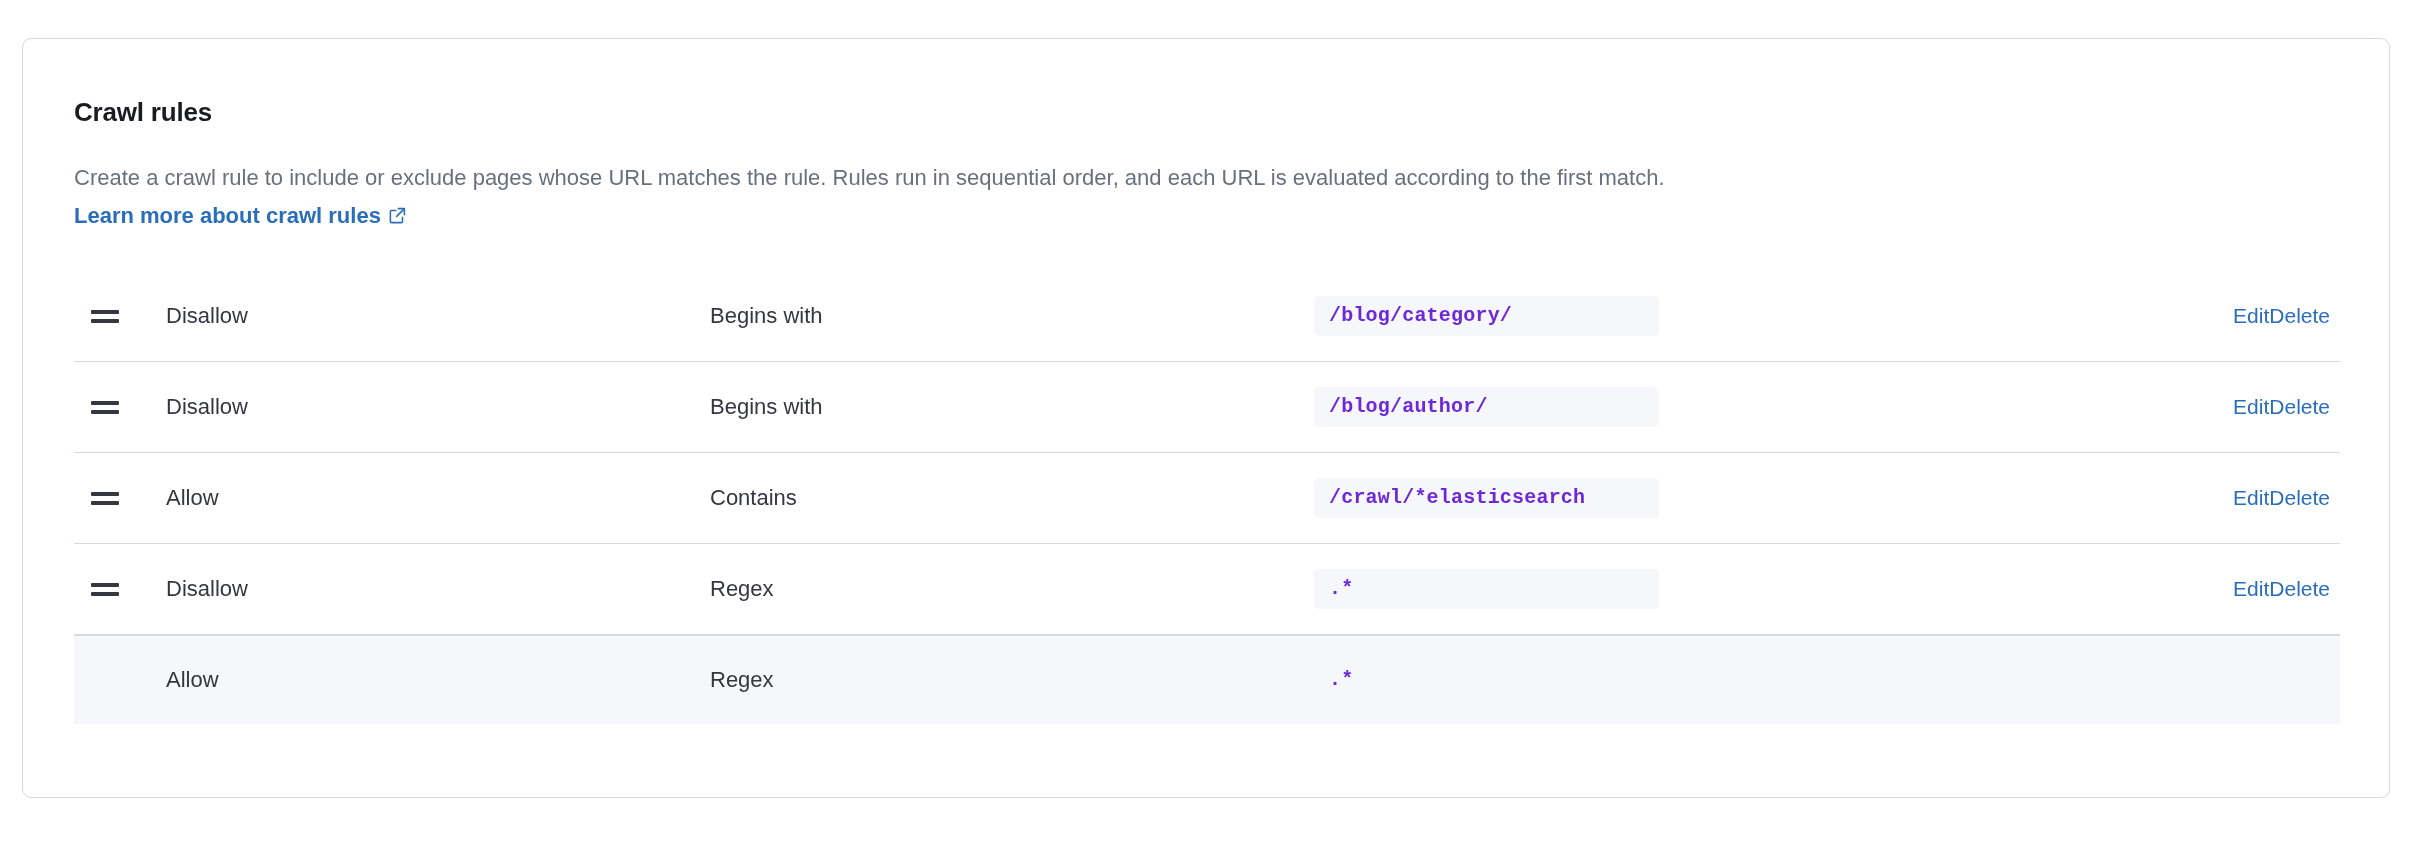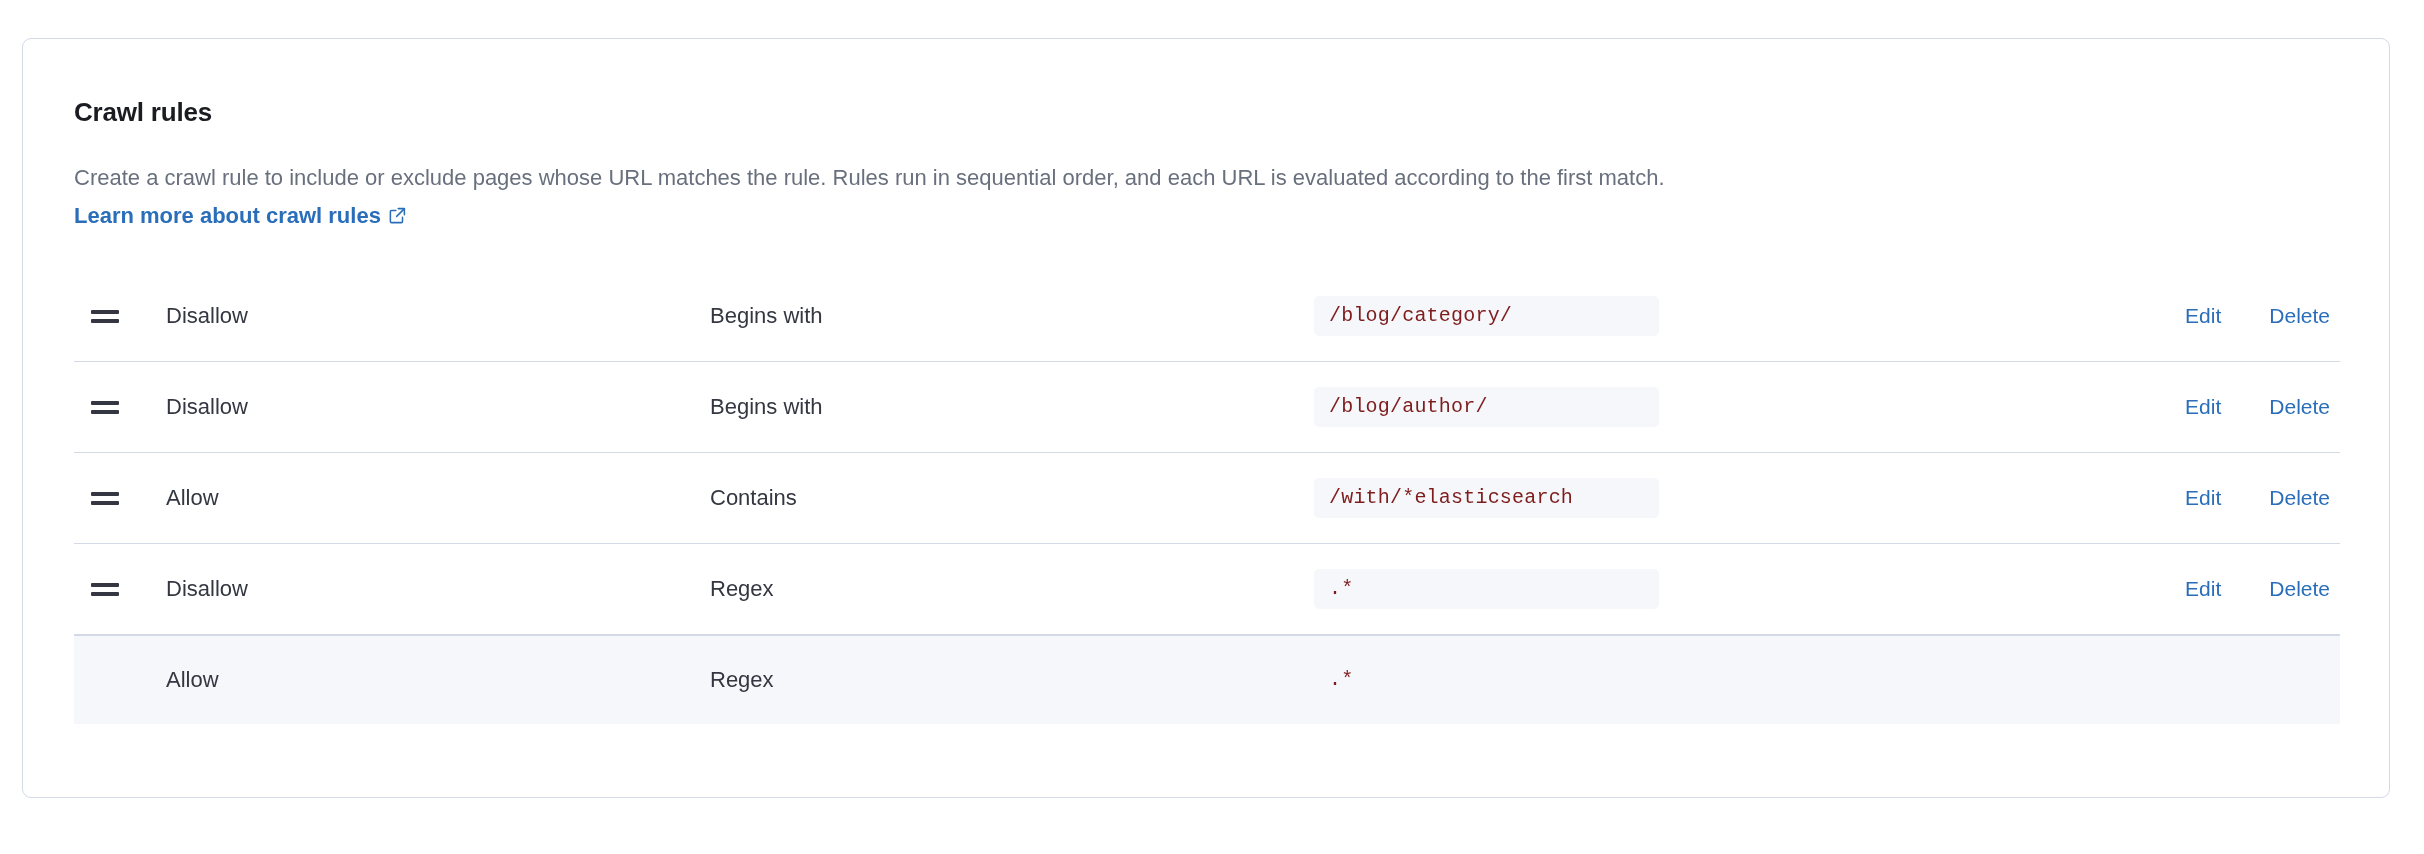--- a/index.html
+++ b/index.html
@@ -183,35 +183,34 @@
     align-items: center;
     padding-left: 15px;
   }
   .row.row-default .c-path {
     background: transparent;
     padding-left: 15px;
   }
   .code-txt {
     font-family: "Liberation Mono", "DejaVu Sans Mono", monospace;
     font-size: 20px;
-    font-weight: 400;
-    color: #7f1d1d;
+    font-weight: 700;
+    color: #6d28d9;
     letter-spacing: 0.2px;
     white-space: pre;
     text-align: right;
   }
 
   .c-actions {
     position: absolute;
     right: 10px;
     top: 50%;
     transform: translateY(-50%);
     display: flex;
     align-items: center;
-    gap: 48px;
   }
   .act-link {
     font-size: 21px;
     color: #2a6eba;
     text-decoration: none;
     cursor: pointer;
     font-weight: 400;
     white-space: nowrap;
   }
 </style>
@@ -263,21 +262,21 @@
             </div>
           </div>
           <div class="row">
             <div class="cell c-handle">
               <span class="bar b1"></span>
               <span class="bar b2"></span>
             </div>
             <div class="cell c-policy">Allow</div>
             <div class="cell c-rule">Contains</div>
             <div class="cell c-path">
-              <span class="code-txt">/with/*elasticsearch</span>
+              <span class="code-txt">/crawl/*elasticsearch</span>
             </div>
             <div class="c-actions">
               <a class="act-link" href="#">Edit</a>
               <a class="act-link" href="#">Delete</a>
             </div>
           </div>
           <div class="row">
             <div class="cell c-handle">
               <span class="bar b1"></span>
               <span class="bar b2"></span>

